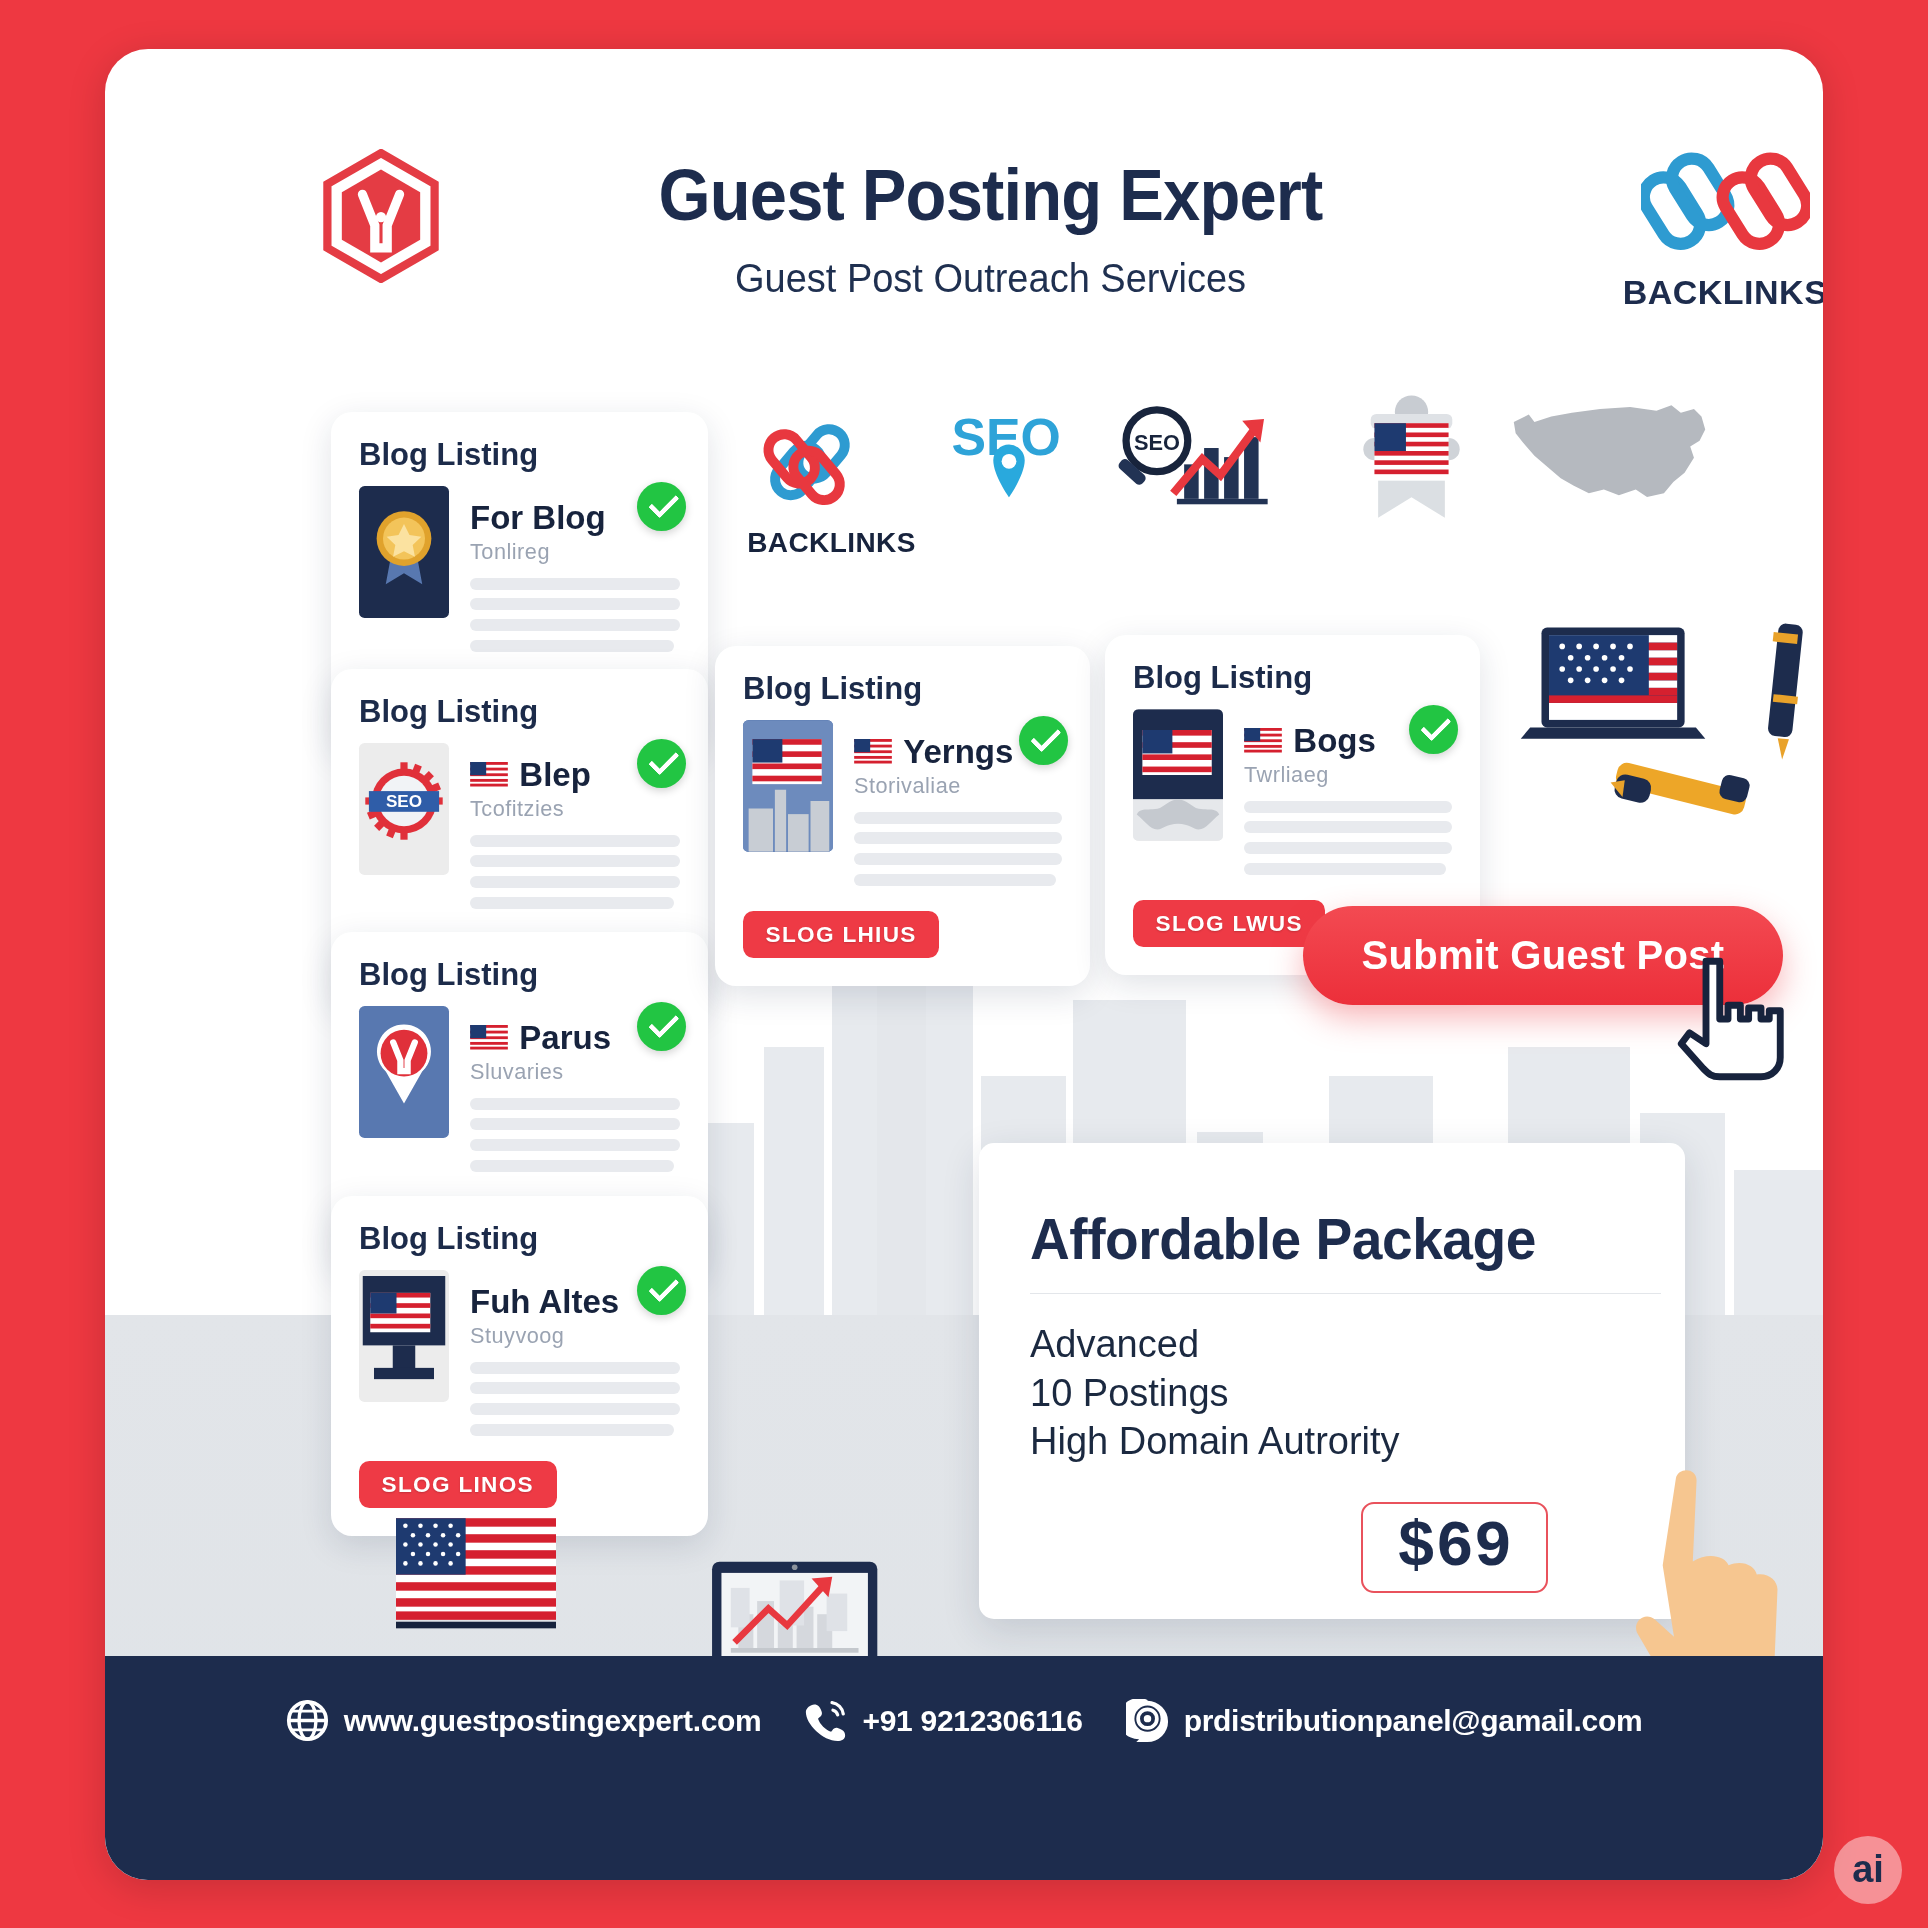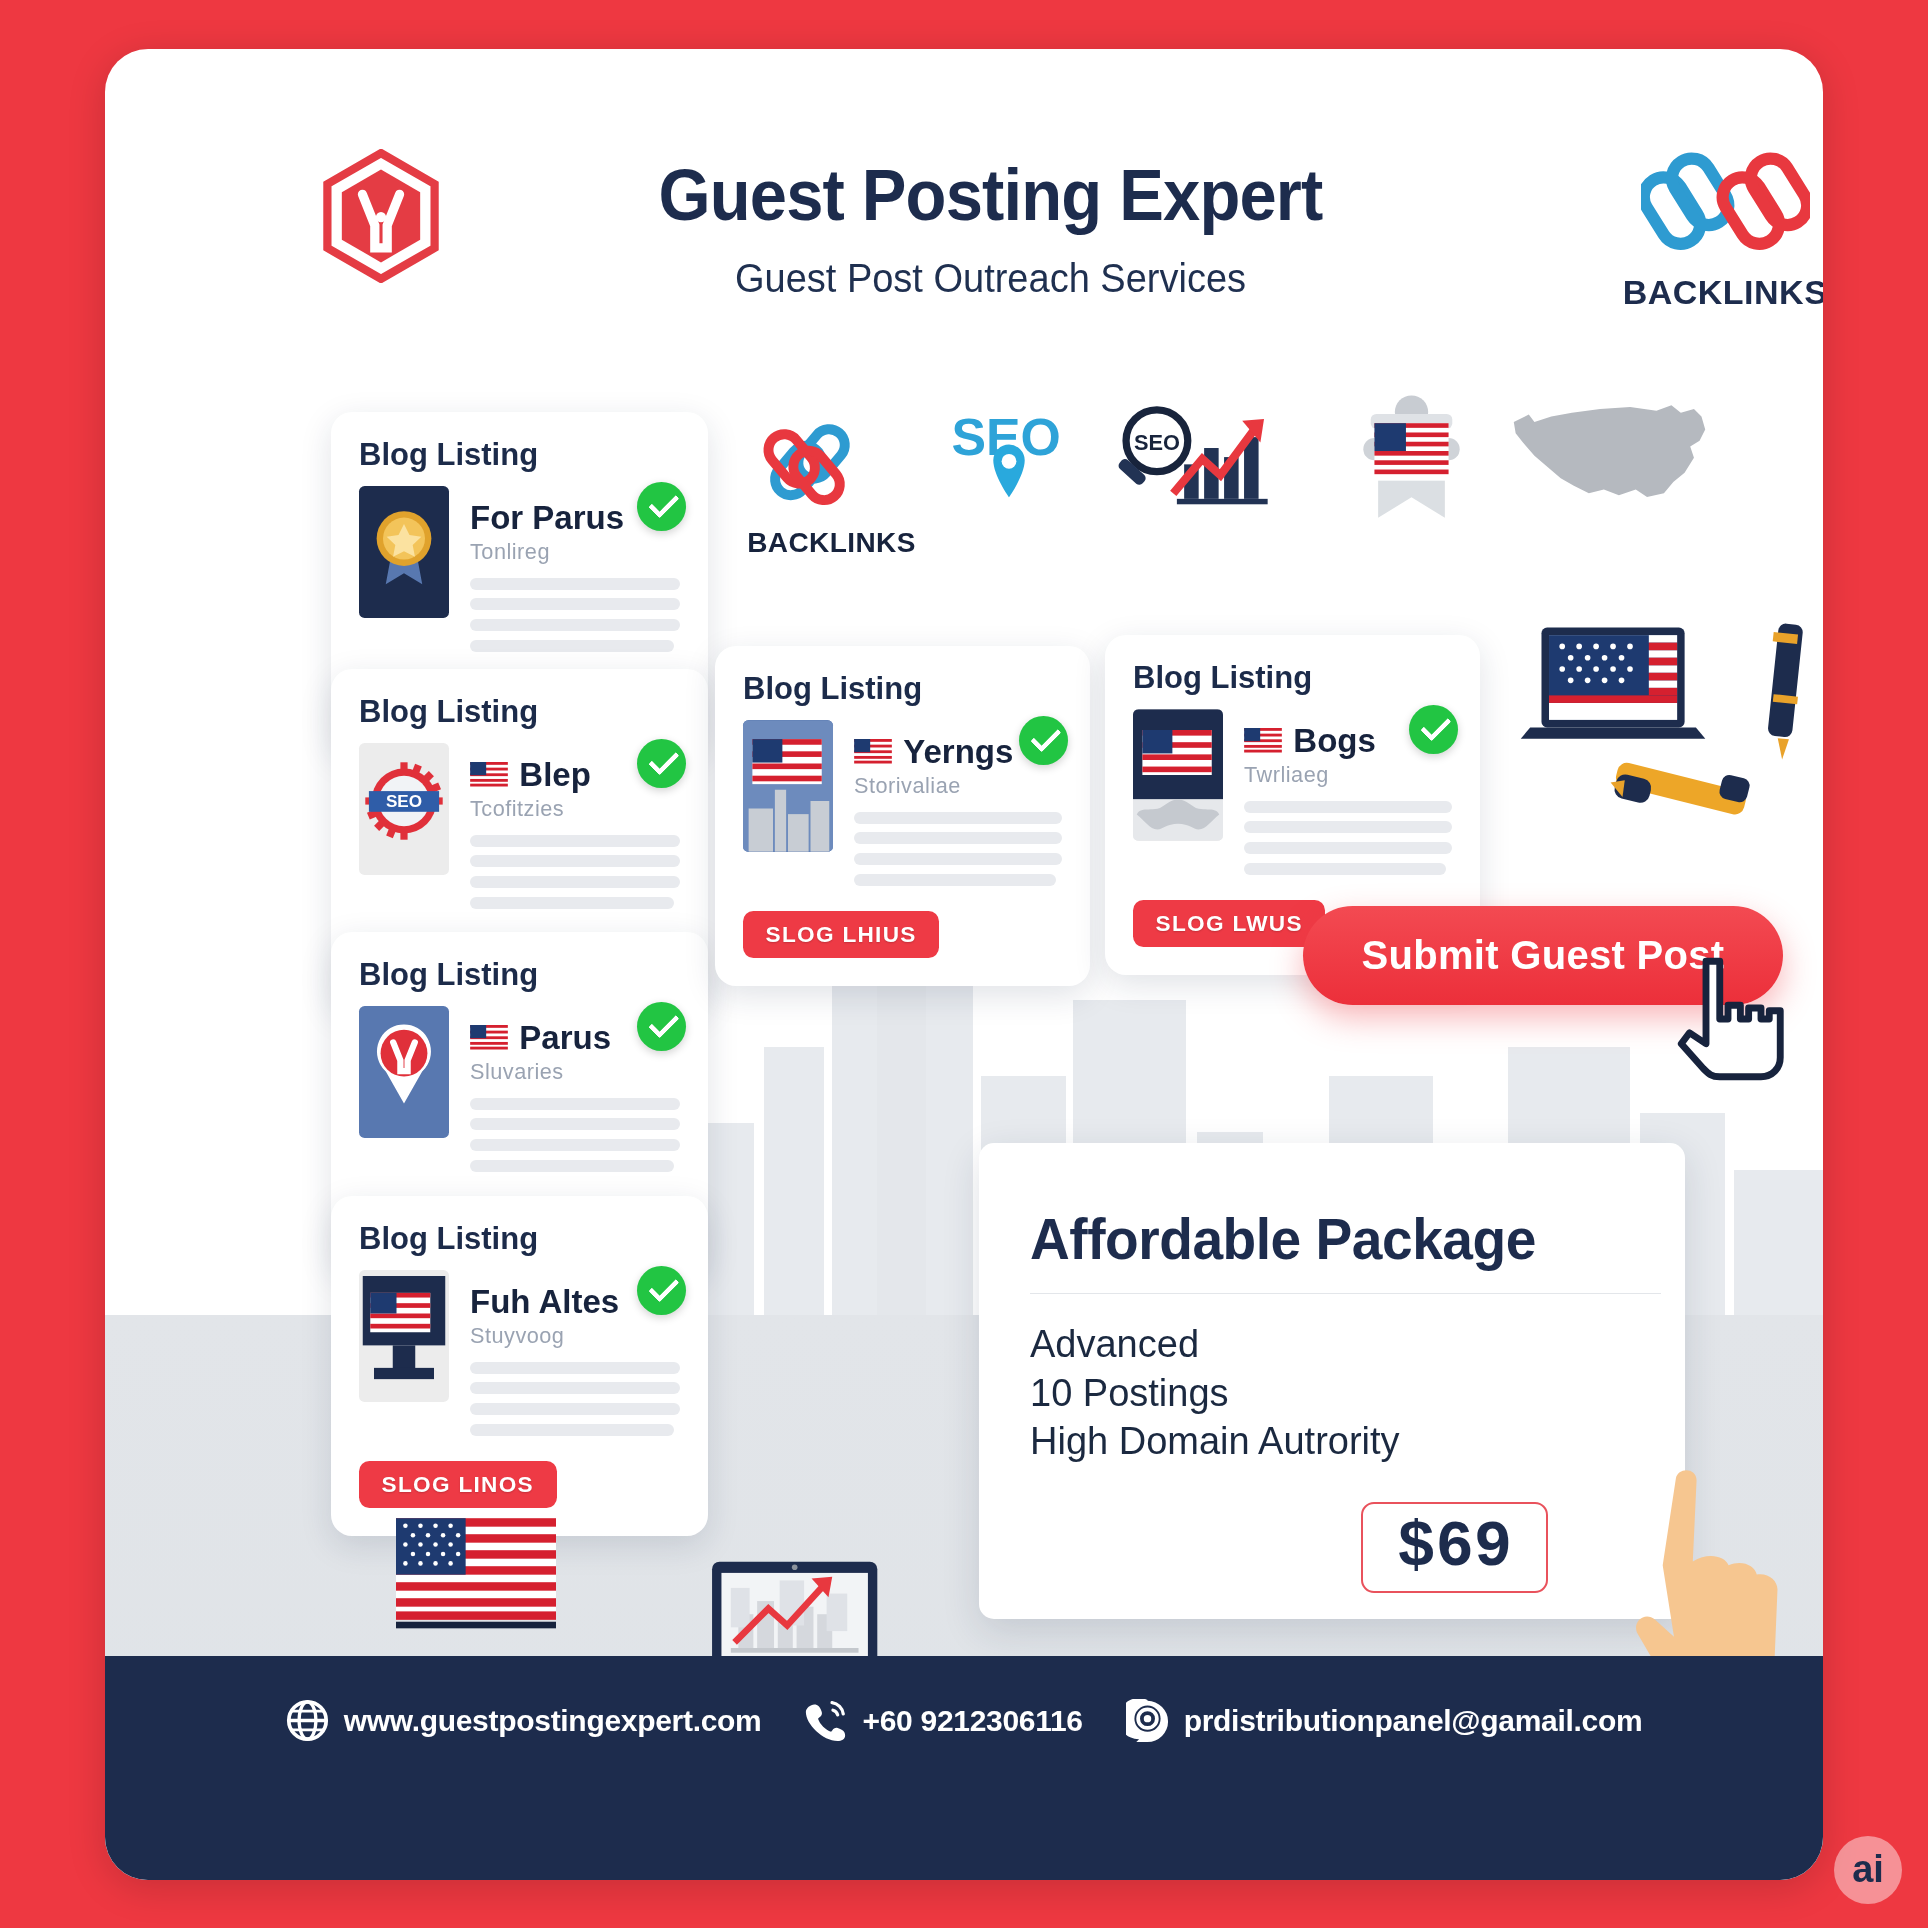--- a/index.html
+++ b/index.html
@@ -327,21 +327,21 @@
         <svg class="medal" viewBox="0 0 80 100" width="73" height="92">
           <path d="M26 62 l-6 32 l20 -12 l20 12 l-6 -32 z" fill="#5878b0"></path>
           <circle cx="40" cy="44" r="30" fill="#e0a22c"></circle>
           <circle cx="40" cy="44" r="23" fill="#f3c45a"></circle>
           <path d="M40 28 l6 12 l13 2 l-9.5 9 l2.5 13 L40 58 l-12 6 l2.5 -13 L21 42 l13 -2 z" fill="#fbe2a0"></path>
         </svg>
       </div>
       <div class="cbody">
         <div class="check"></div>
         <div class="ctitle">
-            <span>For Parus</span>
+            <span>For Blog</span>
           </div>
         <div class="csub">Tonlireg</div>
         <div class="bars">
           <i style="width:100%"></i>
             <i style="width:100%"></i>
             <i style="width:100%"></i>
             <i style="width:97%"></i>
         </div>
       </div>
     </div>
@@ -678,21 +678,21 @@
       <span>www.guestpostingexpert.com</span>
     </div>
 
     <div class="fitem">
       <svg width="43" height="43" viewBox="0 0 46 46">
         <path fill="#fff" d="M11 6 c4 0 6 2 8 8 c1 4 -2 5 -4 7 c2 6 8 12 14 14 c2 -2 3 -5 7 -4
           c6 2 8 4 8 8 c0 4 -4 6 -8 6 C20 45 2 27 2 14 C2 10 7 6 11 6 z"></path>
         <path d="M30 4 a14 14 0 0 1 12 12" fill="none" stroke="#fff" stroke-width="3.5" stroke-linecap="round"></path>
         <path d="M31 12 a7 7 0 0 1 5 5" fill="none" stroke="#fff" stroke-width="3.5" stroke-linecap="round"></path>
       </svg>
-      <span>+60 9212306116</span>
+      <span>+91 9212306116</span>
     </div>
 
     <div class="fitem">
       <svg width="43" height="43" viewBox="0 0 46 46">
         <path fill="#fff" d="M23 1 a22 22 0 1 0 -9 42 l-3 3 h12 a22 22 0 0 0 0 -44 z"></path>
         <circle cx="23" cy="21" r="14" fill="#1d2c4d"></circle>
         <circle cx="23" cy="21" r="10" fill="none" stroke="#fff" stroke-width="4"></circle>
         <circle cx="23" cy="21" r="4" fill="#fff"></circle>
       </svg>
       <span>prdistributionpanel@gamail.com</span>

